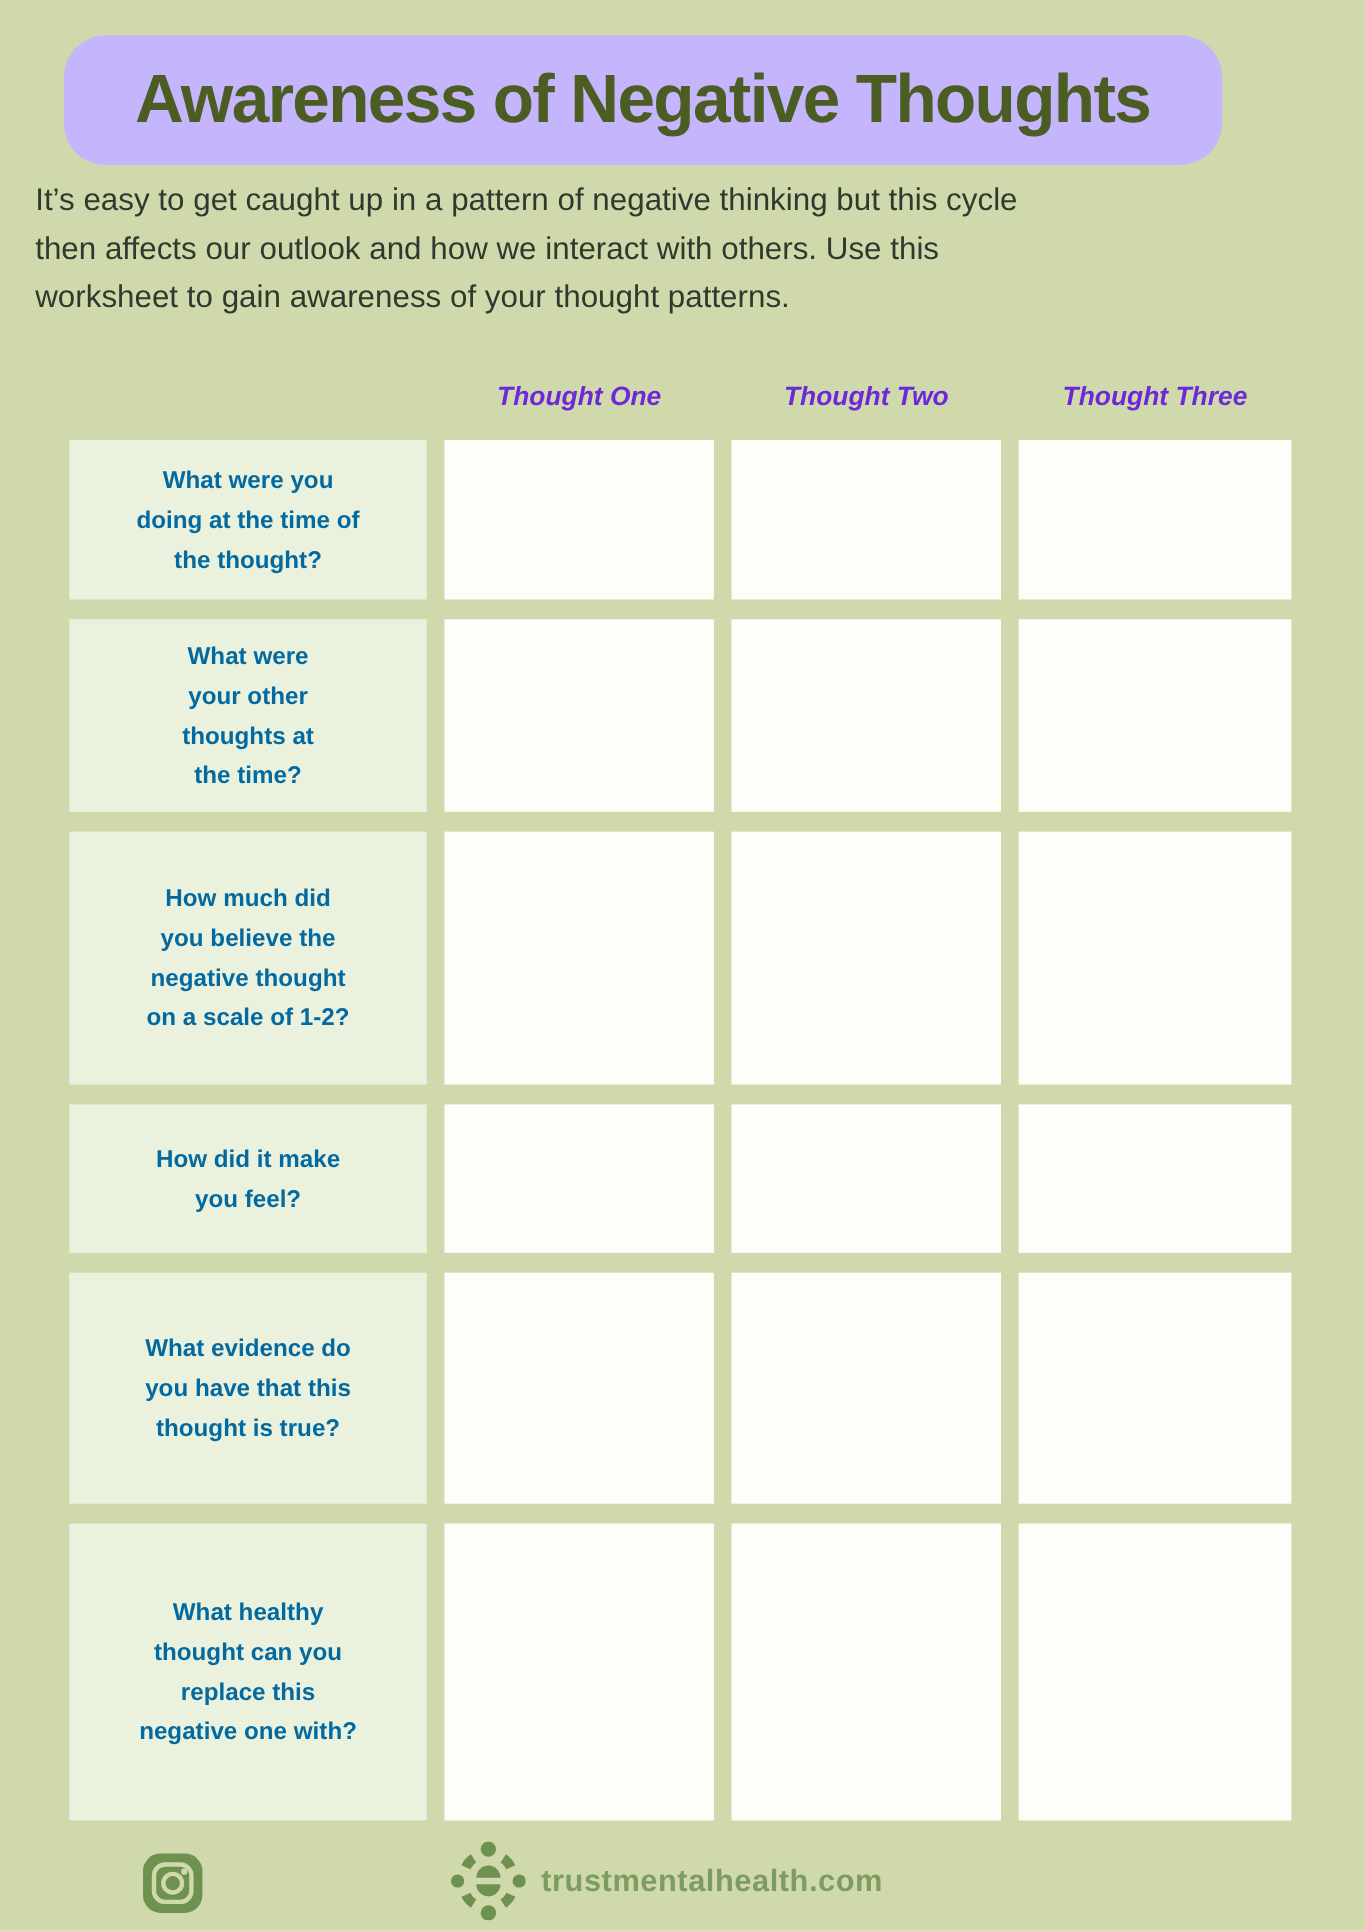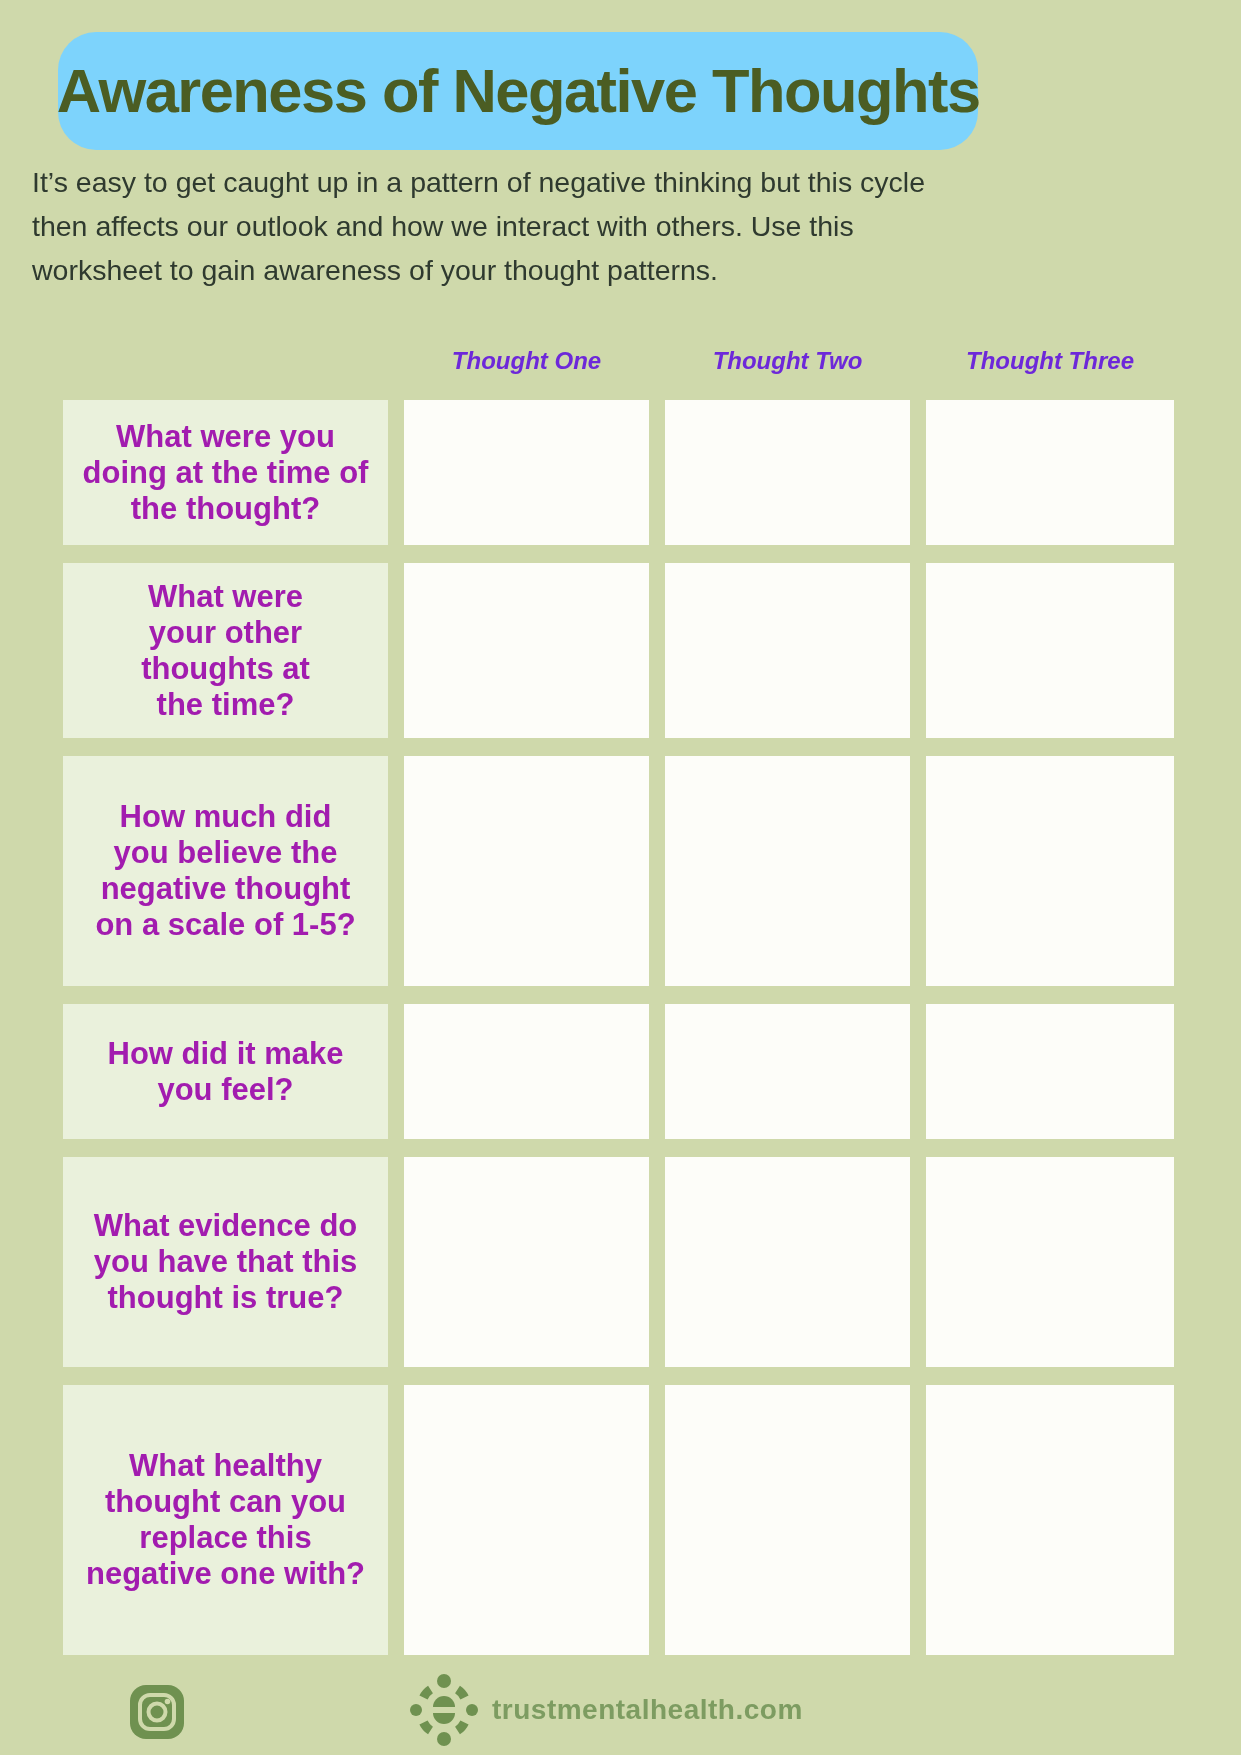--- a/index.html
+++ b/index.html
@@ -6,22 +6,22 @@
   body{font-family:"Liberation Sans",sans-serif;}
   .page{
     position:relative;
     width:1241px;height:1755px;
     background:#cfd9ab;
     overflow:hidden;
   }
 
   
   .title-pill{
-    position:absolute;left:58px;top:32px;width:920px;height:118px;
-    background:#7dd3fc;border-radius:38px;
+    position:absolute;left:58px;top:32px;width:1053px;height:118px;
+    background:#c4b5fd;border-radius:38px;
     display:flex;align-items:center;justify-content:center;
   }
   .title-pill h1{
     margin:0;font-size:62px;line-height:1;
     font-weight:bold;letter-spacing:-1.5px;
     color:#4b5d23;white-space:nowrap;
     transform:scaleX(0.99);
   }
 
   
@@ -44,21 +44,21 @@
     position:absolute;left:63px;top:400px;width:1111px;
     display:grid;
     grid-template-columns:325px 245px 245px 248px;
     grid-template-rows:145px 175px 230px 135px 210px 270px;
     row-gap:18px;column-gap:16px;
   }
   .q-cell{
     background:#eaf1dc;
     display:flex;align-items:center;justify-content:center;
     text-align:center;
-    font-size:31px;font-weight:bold;line-height:36px;color:#a21caf;
+    font-size:22px;font-weight:bold;line-height:36px;color:#0369a1;
     white-space:pre-line;
     padding:0 8px;box-sizing:border-box;
   }
   .a-cell{background:#fdfdf9;}
 
   
   .footer-item{
     position:absolute;display:flex;align-items:center;
     color:#7d9c61;font-weight:bold;font-size:28px;letter-spacing:0.5px;
   }
@@ -102,21 +102,21 @@
 your other
 thoughts at
 the time?</div>
     <div class="a-cell"></div>
     <div class="a-cell"></div>
     <div class="a-cell"></div>
 
     <div class="q-cell">How much did
 you believe the
 negative thought
-on a scale of 1-5?</div>
+on a scale of 1-2?</div>
     <div class="a-cell"></div>
     <div class="a-cell"></div>
     <div class="a-cell"></div>
 
     <div class="q-cell">How did it make
 you feel?</div>
     <div class="a-cell"></div>
     <div class="a-cell"></div>
     <div class="a-cell"></div>
 

